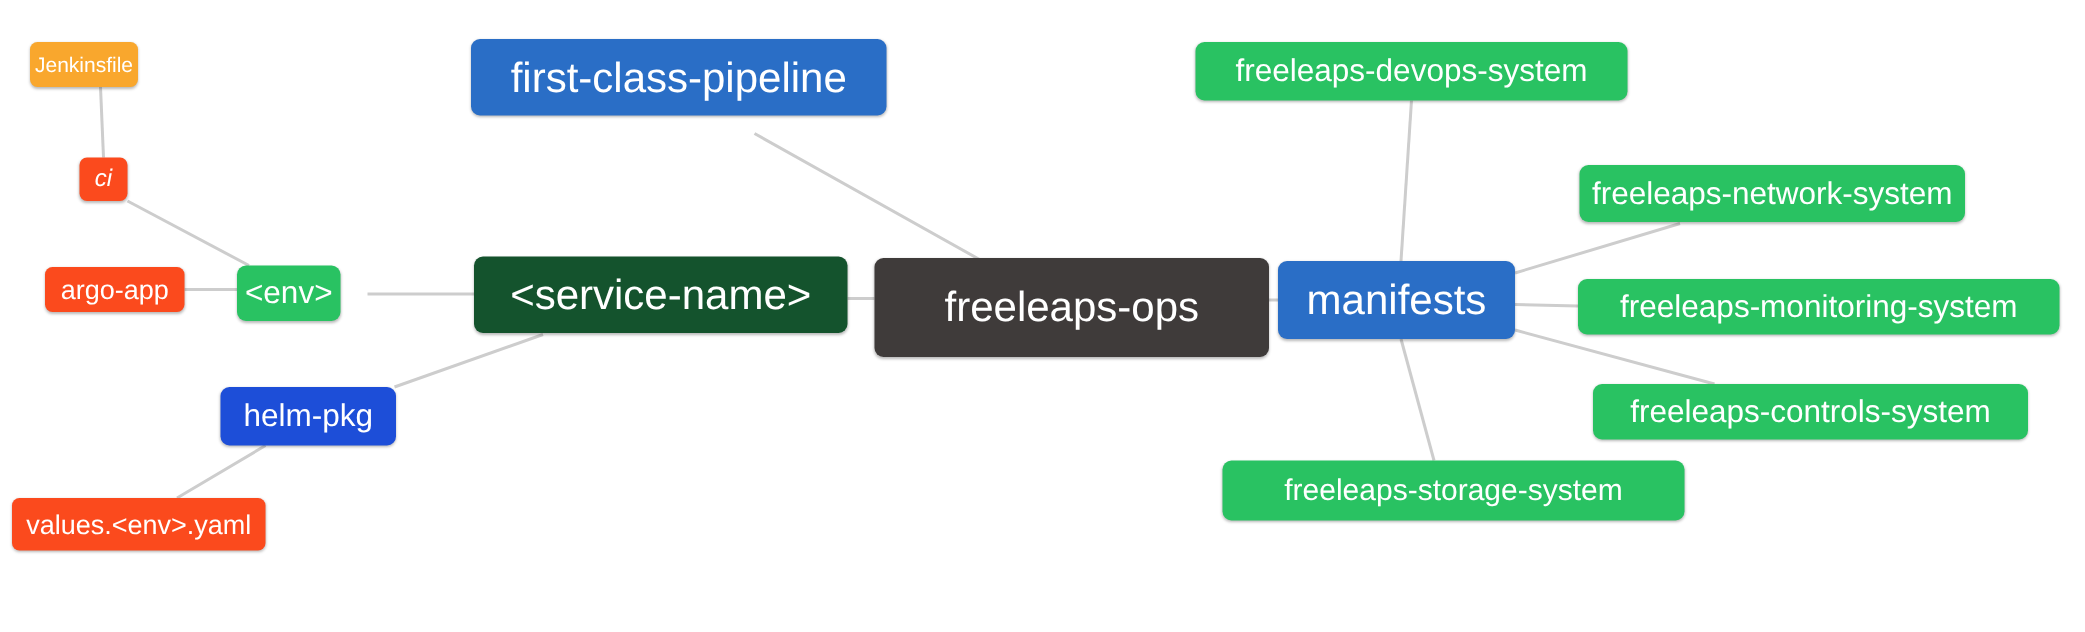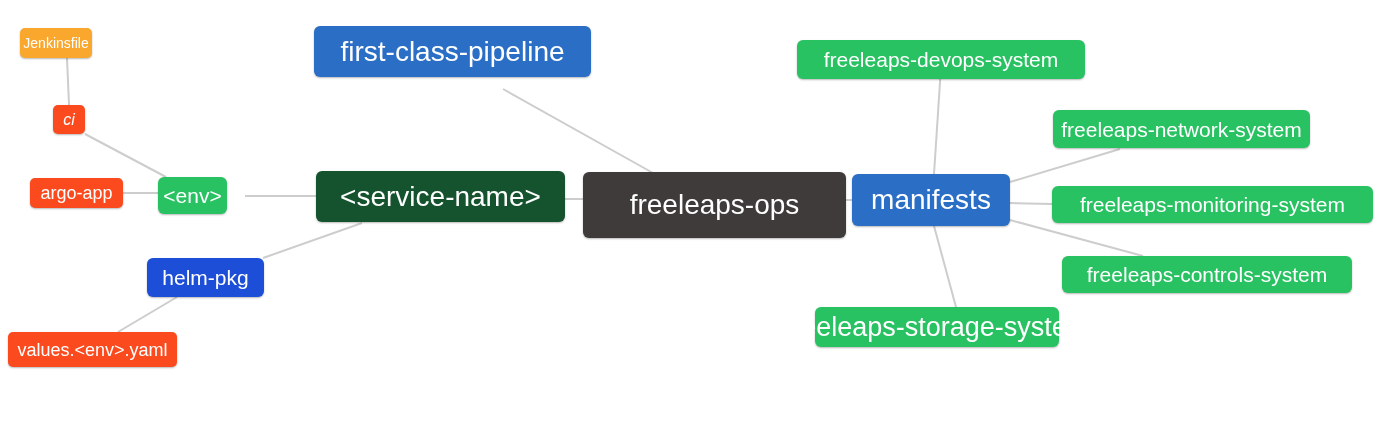--- a/index.html
+++ b/index.html
@@ -31,21 +31,21 @@
   .n-helm-pkg    {left:147px; top:258px; width:117px; height:39px; font-size:21px;}
   .n-values      {left:8px;   top:332px; width:169px; height:35px; font-size:18px; border-radius:5px;}
   .n-service     {left:316px; top:171px; width:249px; height:51px; font-size:28px;}
   .n-fcp         {left:314px; top:26px;  width:277px; height:51px; font-size:28px;}
   .n-root        {left:583px; top:172px; width:263px; height:66px; font-size:28px;}
   .n-manifests   {left:852px; top:174px; width:158px; height:52px; font-size:28px;}
   .n-devops      {left:797px; top:28px;  width:288px; height:39px; font-size:21px;}
   .n-network     {left:1053px;top:110px; width:257px; height:38px; font-size:21px;}
   .n-monitoring  {left:1052px;top:186px; width:321px; height:37px; font-size:21px;}
   .n-controls    {left:1062px;top:256px; width:290px; height:37px; font-size:21px;}
-  .n-storage     {left:815px; top:307px; width:244px; height:40px; font-size:27px;}
+  .n-storage     {left:815px; top:307px; width:308px; height:40px; font-size:20px;}
 </style>
 </head>
 <body>
 
 <div class="canvas">
 
   <svg class="edge-layer" viewBox="0 0 1390 421" xmlns="http://www.w3.org/2000/svg">
     <line x1="67" y1="58" x2="69" y2="105" style="stroke: rgb(205, 205, 205);"></line>
     <line x1="85" y1="134" x2="166" y2="177" style="stroke: rgb(205, 205, 205);"></line>
     <line x1="123" y1="193" x2="158" y2="193" style="stroke: rgb(205, 205, 205);"></line>
@@ -95,21 +95,21 @@
   </div>
 
   <div class="node n-root" style="background-color: rgb(63, 59, 58);">
     <span>freeleaps-ops</span>
   </div>
 
   <div class="node n-manifests" style="background-color: rgb(42, 110, 198);">
     <span>manifests</span>
   </div>
 
-  <div class="node n-devops" style="background-color: rgb(41, 194, 98); margin-top: 12px;">
+  <div class="node n-devops" style="background-color: rgb(41, 194, 98);">
     <span>freeleaps-devops-system</span>
   </div>
 
   <div class="node n-network" style="background-color: rgb(41, 194, 98);">
     <span>freeleaps-network-system</span>
   </div>
 
   <div class="node n-monitoring" style="background-color: rgb(41, 194, 98);">
     <span>freeleaps-monitoring-system</span>
   </div>

